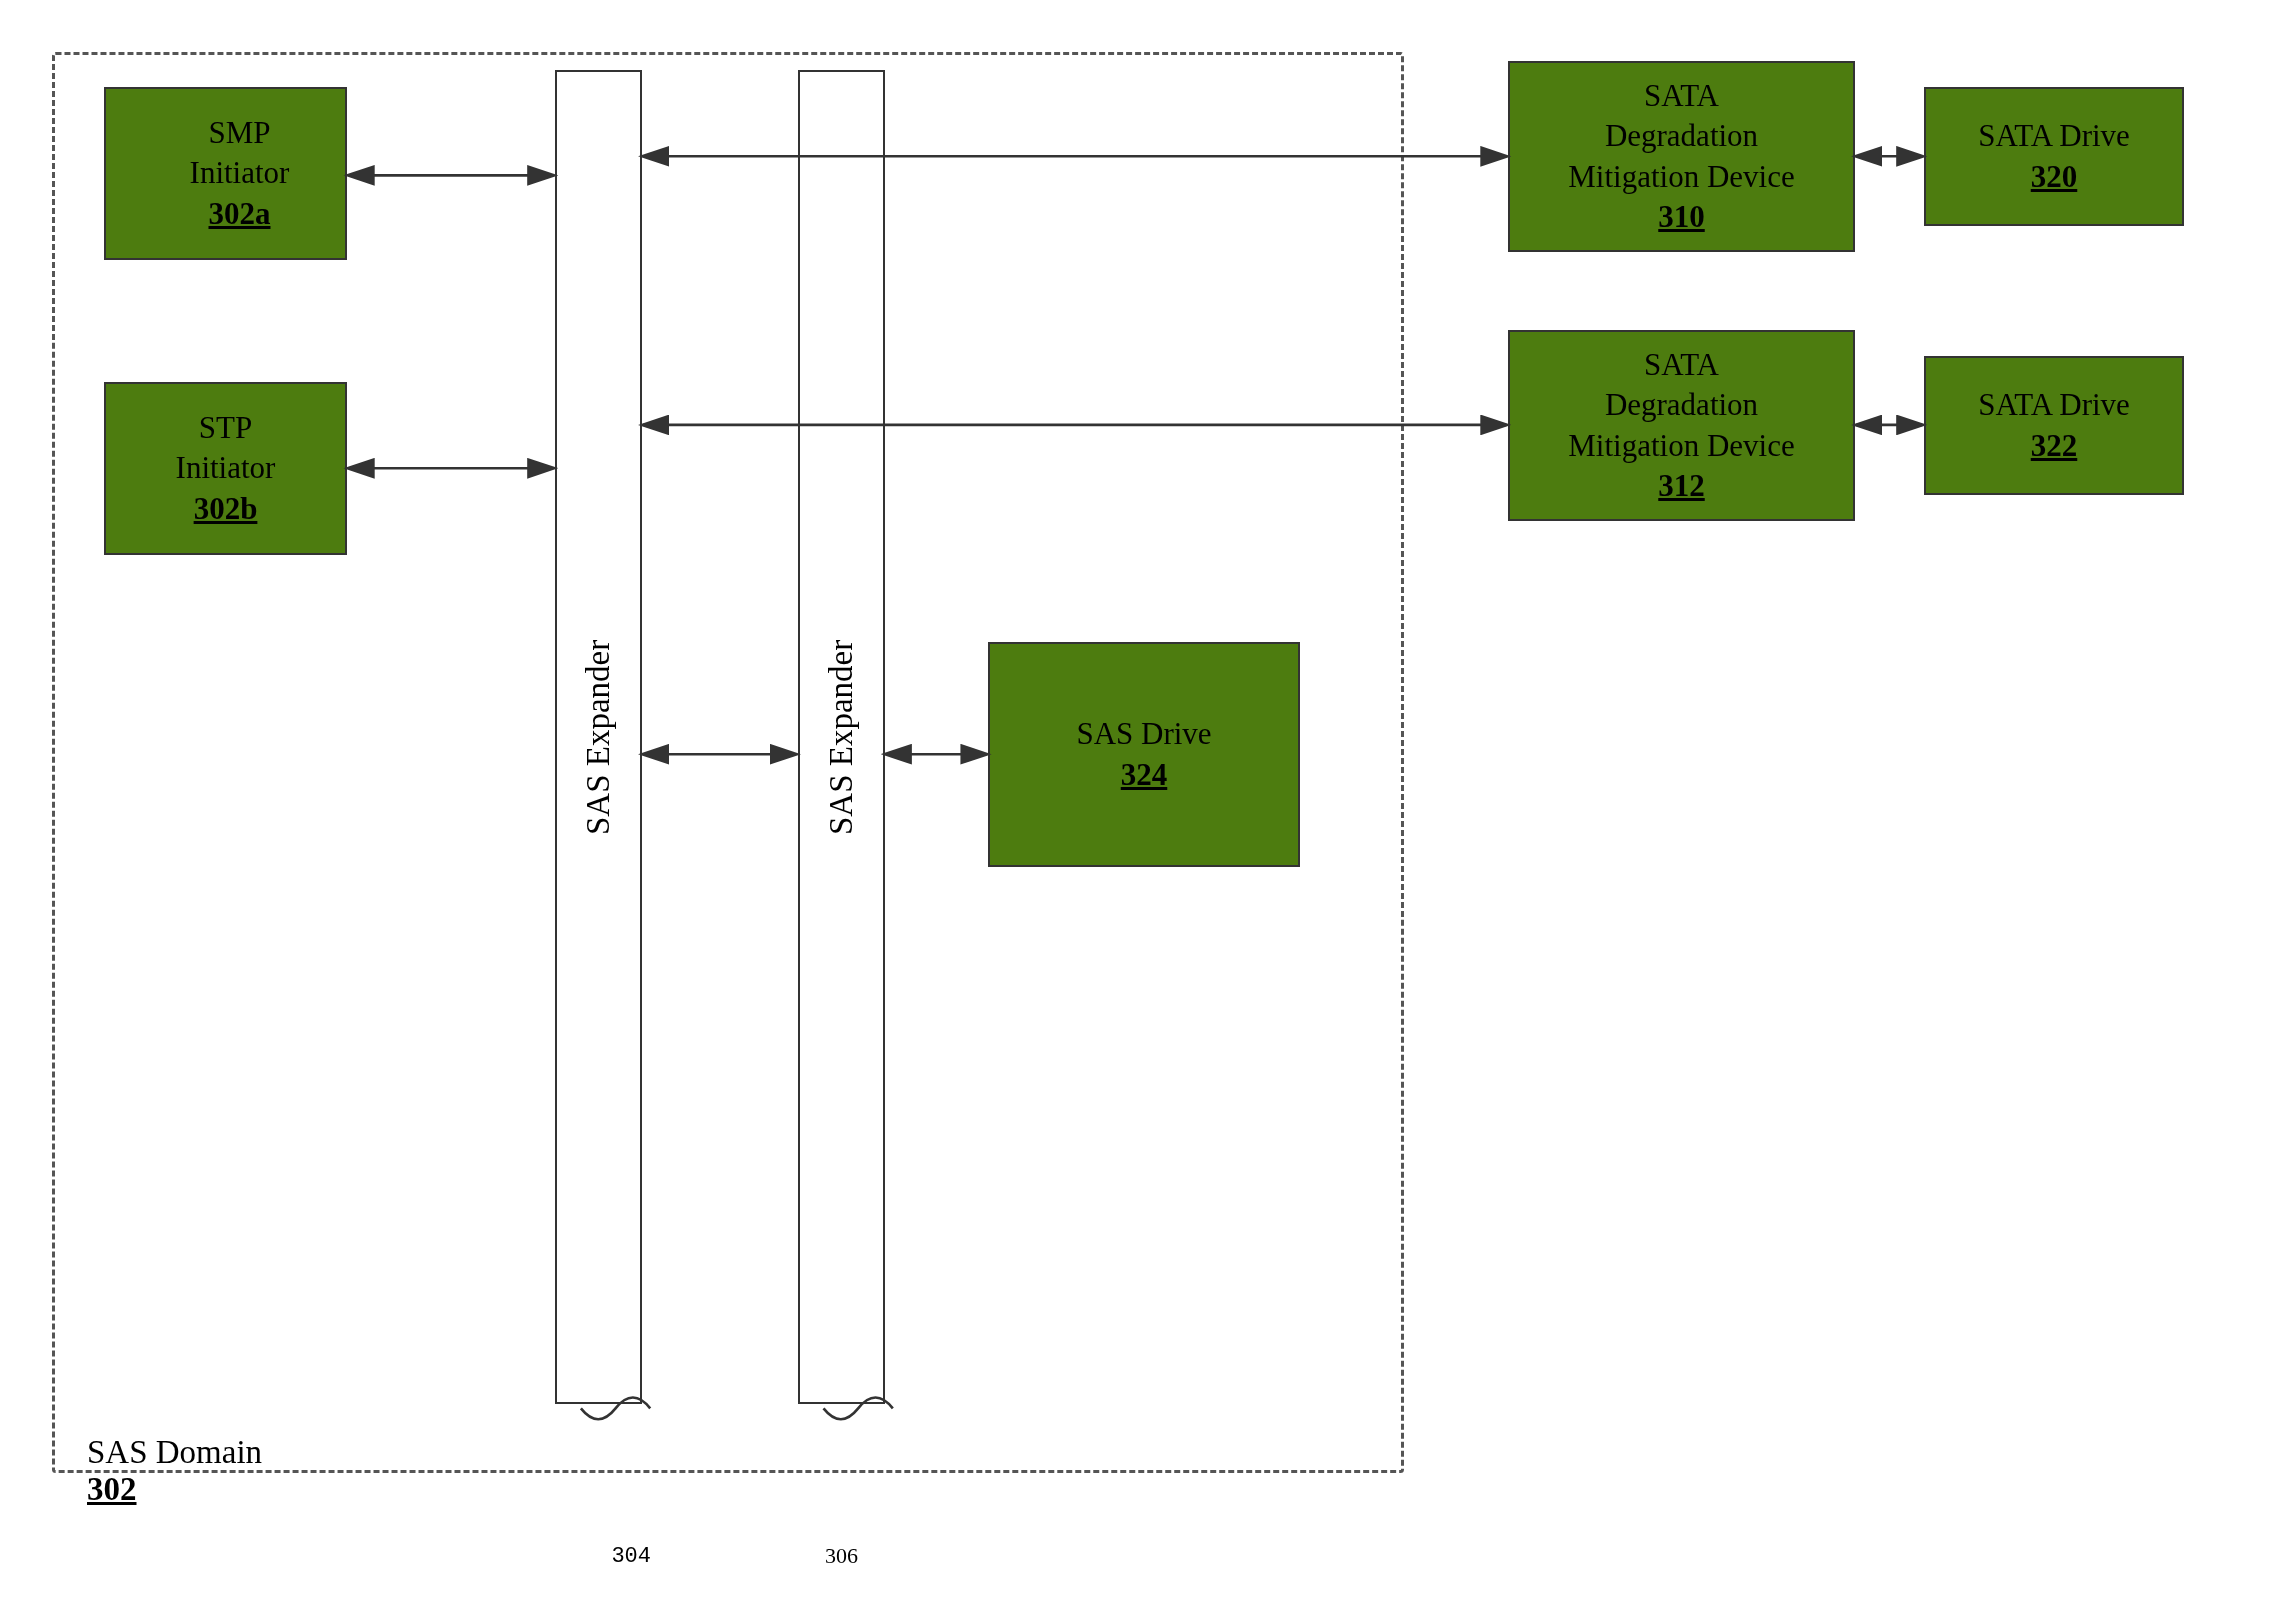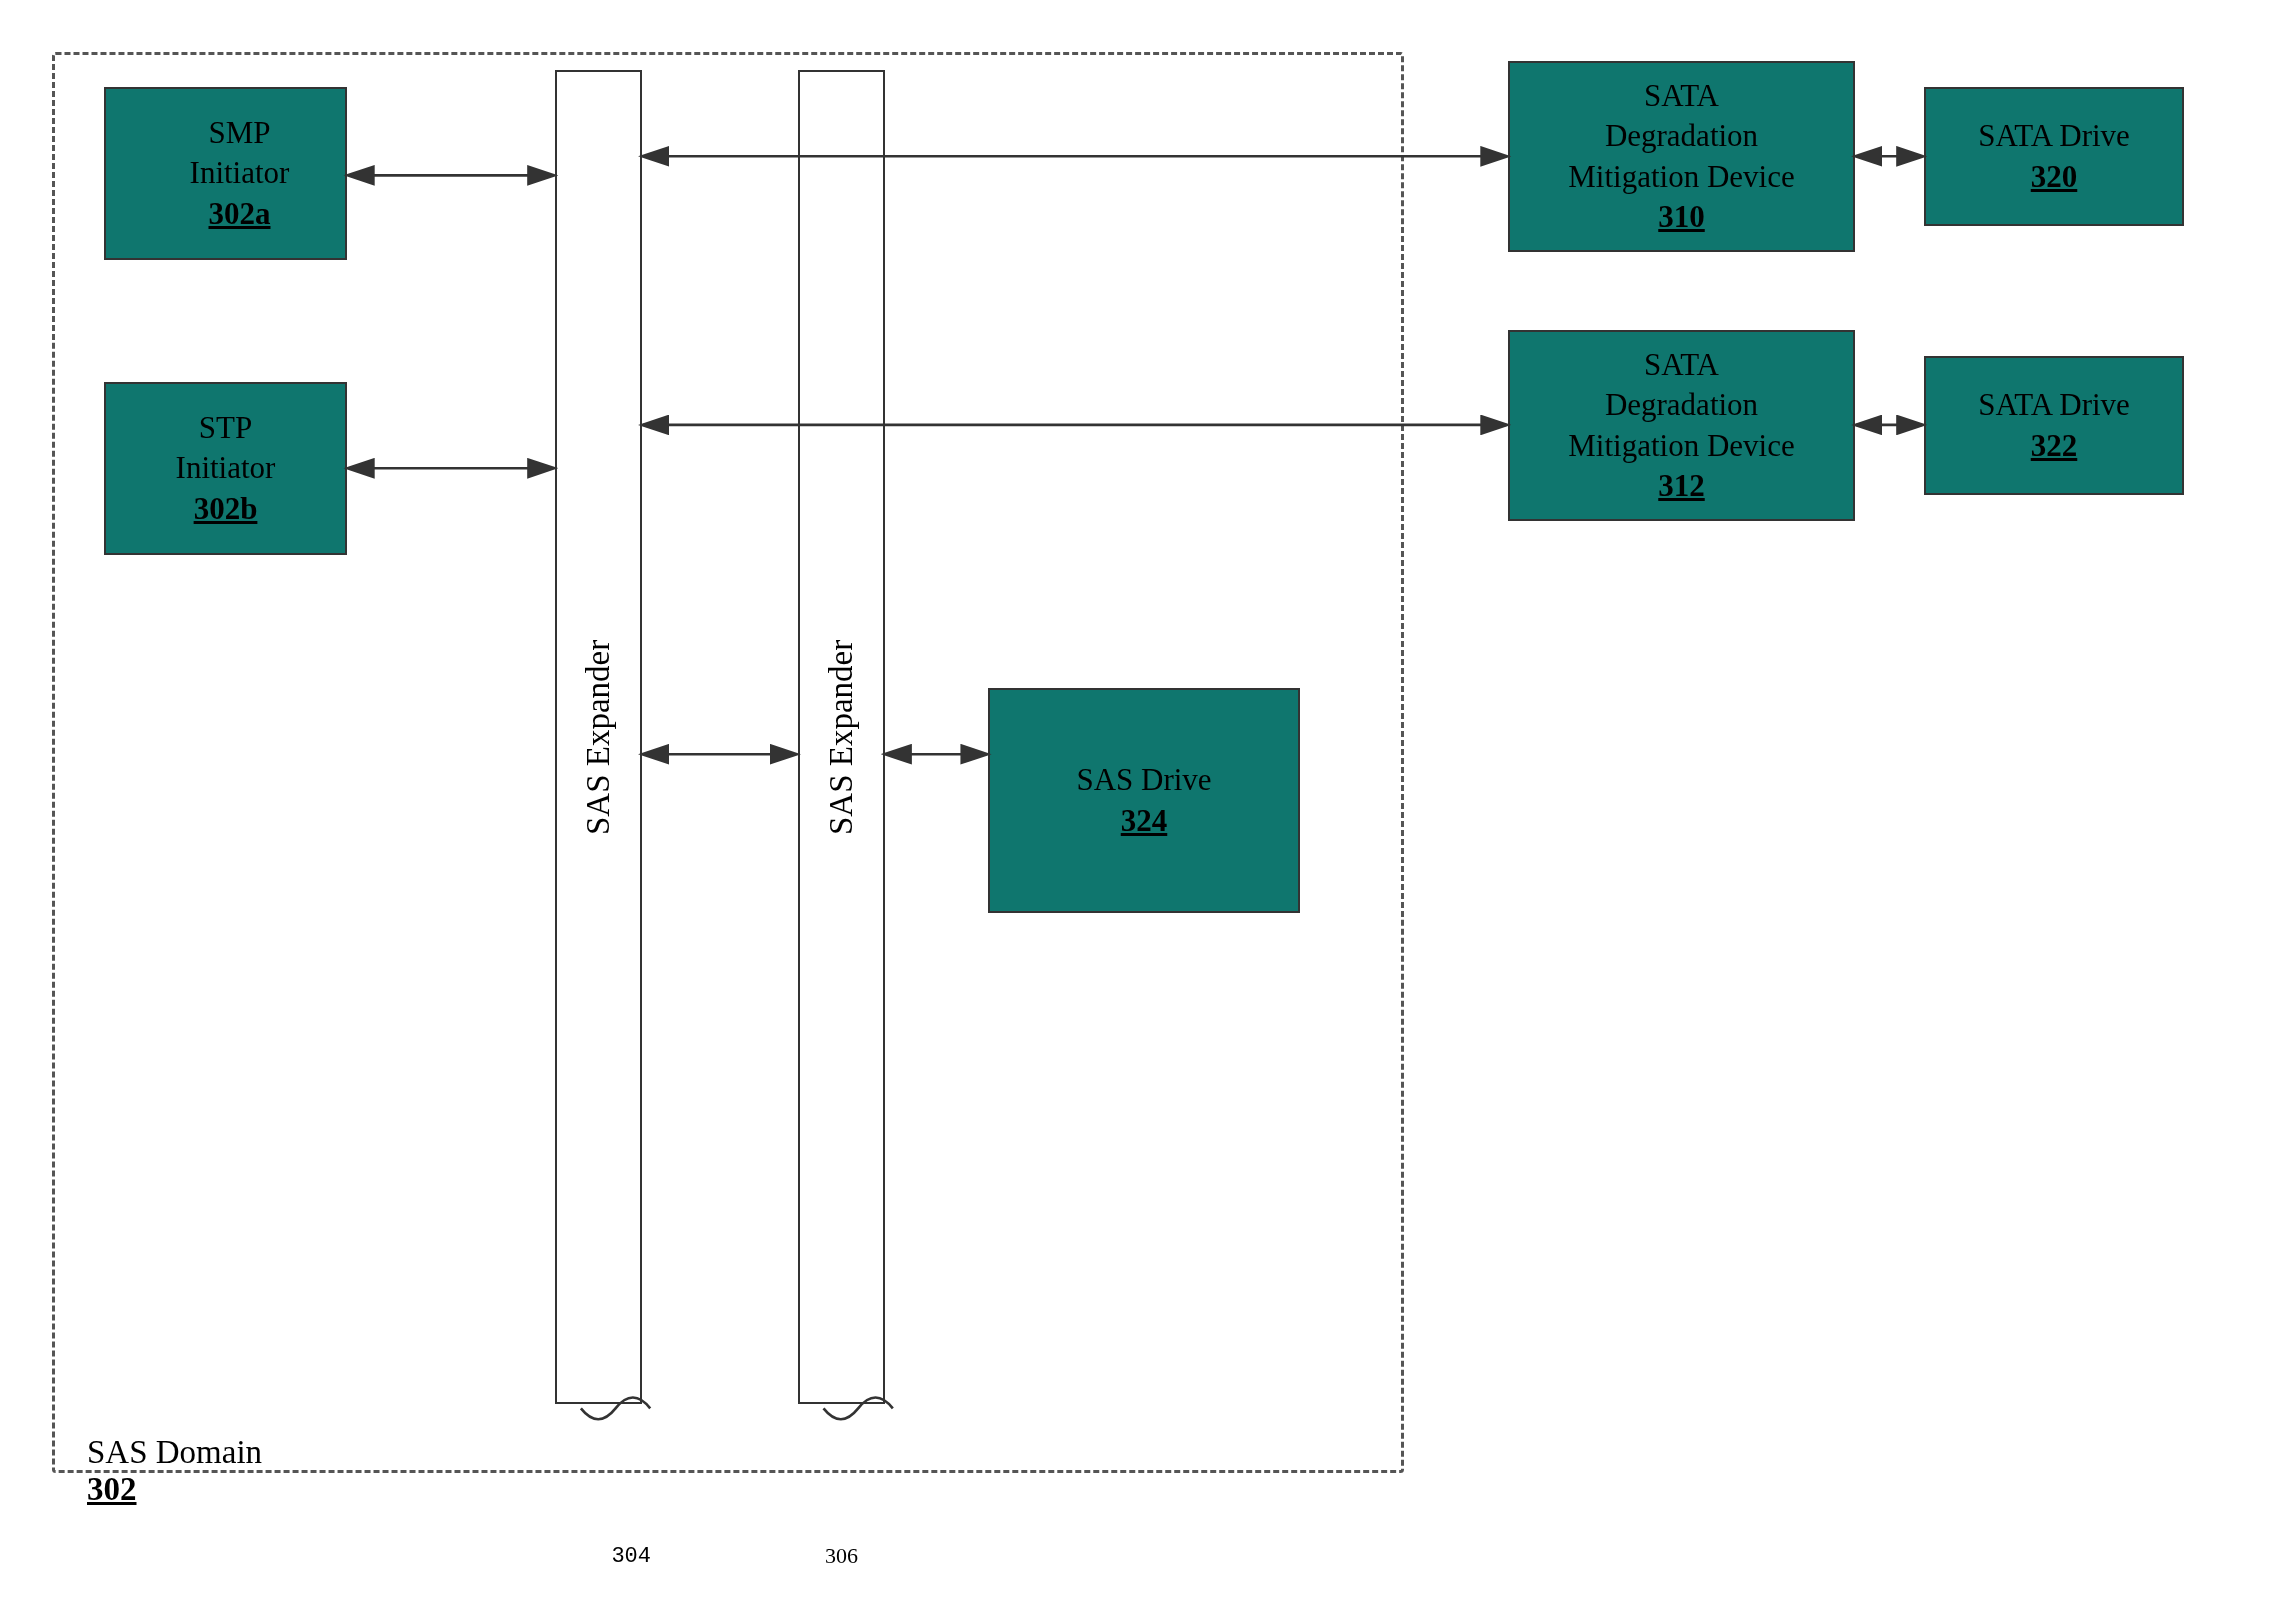--- a/index.html
+++ b/index.html
@@ -27,21 +27,21 @@
       left: 17.3px;
       width: 1352px;
       height: 1421px;
       border: 3.5px dashed #555;
       border-radius: 3.5px;
     }
 
     
     .component-box {
       position: absolute;
-      background: #0f766e;
+      background: #4d7c0f;
       border: 2.6px solid #333;
       display: flex;
       flex-direction: column;
       align-items: center;
       justify-content: center;
       text-align: center;
       font-size: 31px;
       line-height: 1.3;
     }
 
@@ -107,21 +107,20 @@
       border: 2.6px solid #333;
       position: absolute;
     }
 
     
     .sas-drive-324 {
       left: 953px;
       top: 607px;
       width: 312px;
       height: 225px;
-      margin-top: 46px;
     }
 
     
     .sata-dmg-310 {
       left: 1473px;
       top: 26px;
       width: 347px;
       height: 191px;
     }
 

